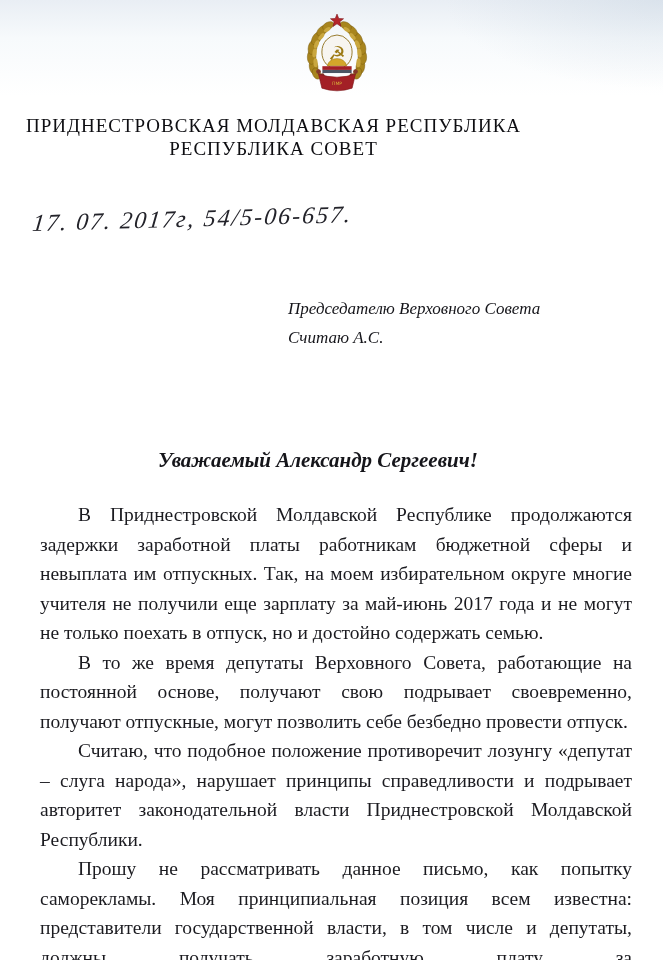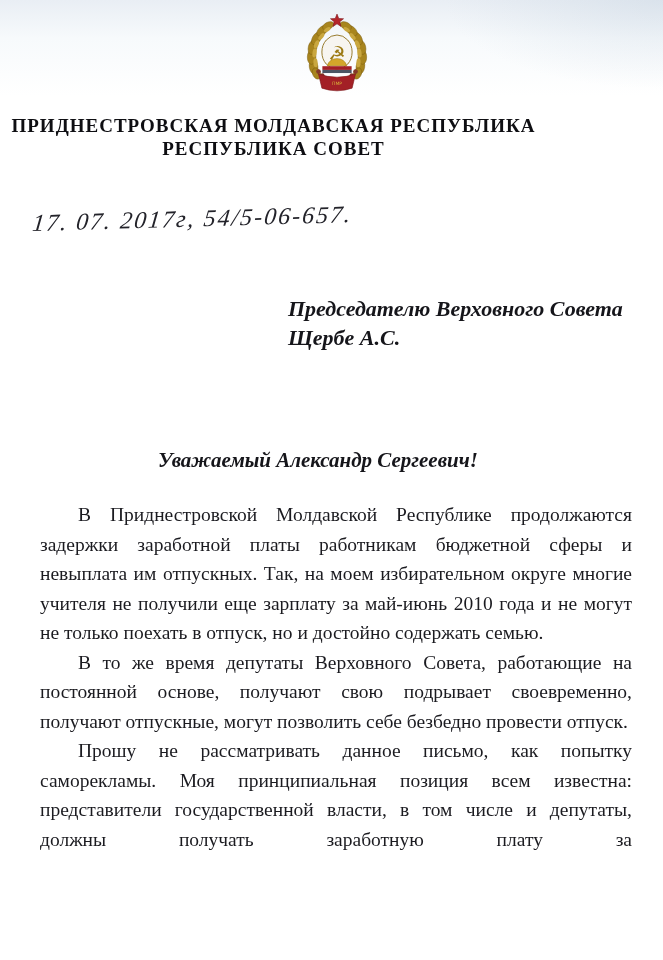--- a/index.html
+++ b/index.html
@@ -25,43 +25,43 @@
   }
   .emblem{
     position:absolute;
     left:298px;top:12px;
     width:78px;height:86px;
   }
   .org{
     position:absolute;
     left:0;top:114px;width:547px;
     text-align:center;
-    font-weight:bold;
+    font-weight:normal;
     font-size:19px;
     line-height:23px;
     letter-spacing:1px;
     color:#0e0e12;
   }
   .hand{
     position:absolute;
     left:34px;top:210px;
     font-size:24px;
     font-style:italic;
     letter-spacing:2px;
     color:#23232a;
     transform:rotate(-1.6deg) skewX(-8deg);
     transform-origin:left top;
     white-space:nowrap;
   }
   .addressee{
     position:absolute;
     left:288px;top:294px;
-    font-weight:bold;
+    font-weight:normal;
     font-style:italic;
-    font-size:22px;
+    font-size:17px;
     line-height:29px;
     color:#15151a;
     white-space:nowrap;
   }
   .salutation{
     position:absolute;
     left:158px;top:448px;
     font-weight:bold;
     font-style:italic;
     font-size:21px;
@@ -145,24 +145,25 @@
 
   <div class="org">
     <div>ПРИДНЕСТРОВСКАЯ МОЛДАВСКАЯ РЕСПУБЛИКА</div>
     <div>РЕСПУБЛИКА СОВЕТ</div>
   </div>
 
   <div class="hand">17. 07. 2017г, 54/5-06-657.</div>
 
   <div class="addressee">
     <div>Председателю Верховного Совета</div>
-    <div>Щербе А.С.</div>
+    <div>Считаю А.С.</div>
   </div>
 
   <div class="salutation">Уважаемый Александр Сергеевич!</div>
 
   <div class="body-text">
-    <p>В Приднестровской Молдавской Республике продолжаются задержки заработной платы работникам бюджетной сферы и невыплата им отпускных. Так, на моем избирательном округе многие учителя не получили еще зарплату за май-июнь 2010 года и не могут не только поехать в отпуск, но и достойно содержать семью.</p>
+    <p>В Приднестровской Молдавской Республике продолжаются задержки заработной платы работникам бюджетной сферы и невыплата им отпускных. Так, на моем избирательном округе многие учителя не получили еще зарплату за май-июнь 2017 года и не могут не только поехать в отпуск, но и достойно содержать семью.</p>
     <p>В то же время депутаты Верховного Совета, работающие на постоянной основе, получают свою подрывает своевременно, получают отпускные, могут позволить себе безбедно провести отпуск.</p>
+    <p>Считаю, что подобное положение противоречит лозунгу «депутат – слуга народа», нарушает принципы справедливости и подрывает авторитет законодательной власти Приднестровской Молдавской Республики.</p>
     <p class="cut">Прошу не рассматривать данное письмо, как попытку саморекламы. Моя принципиальная позиция всем известна: представители государственной власти, в том числе и депутаты, должны получать заработную плату за</p>
   </div>
 
 </div>
 
 </body></html>

